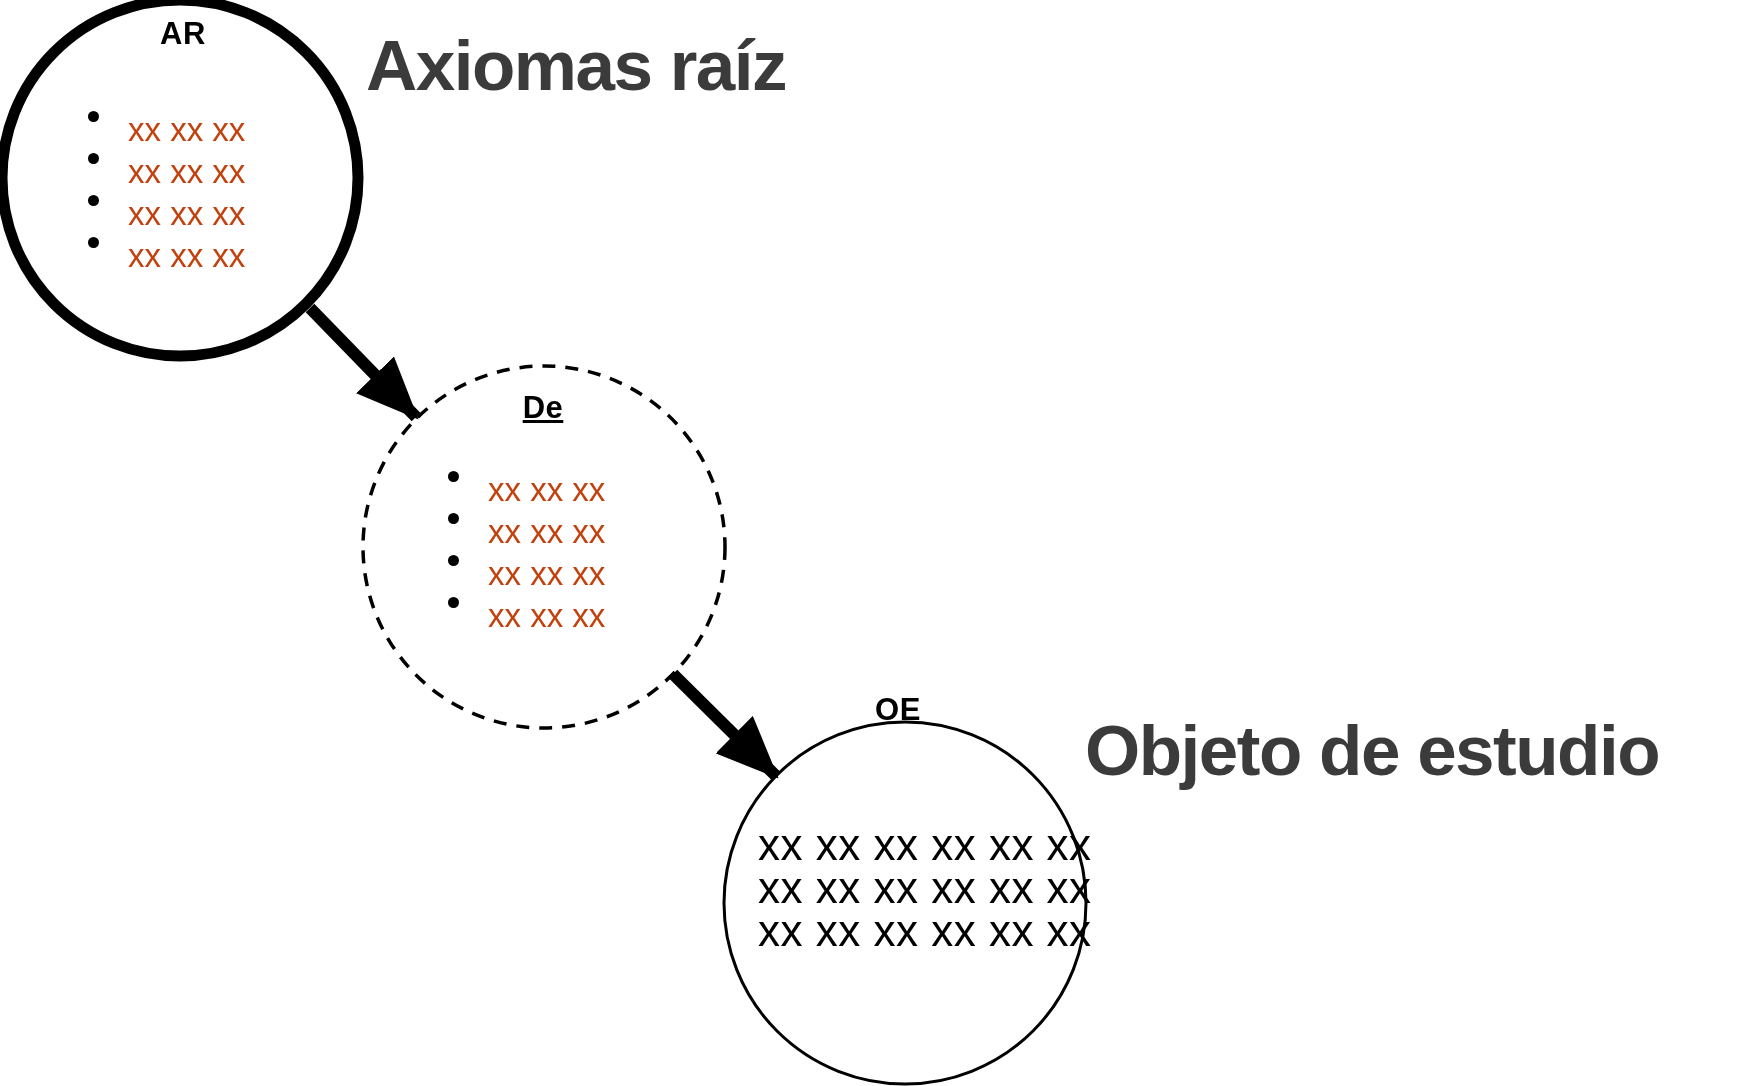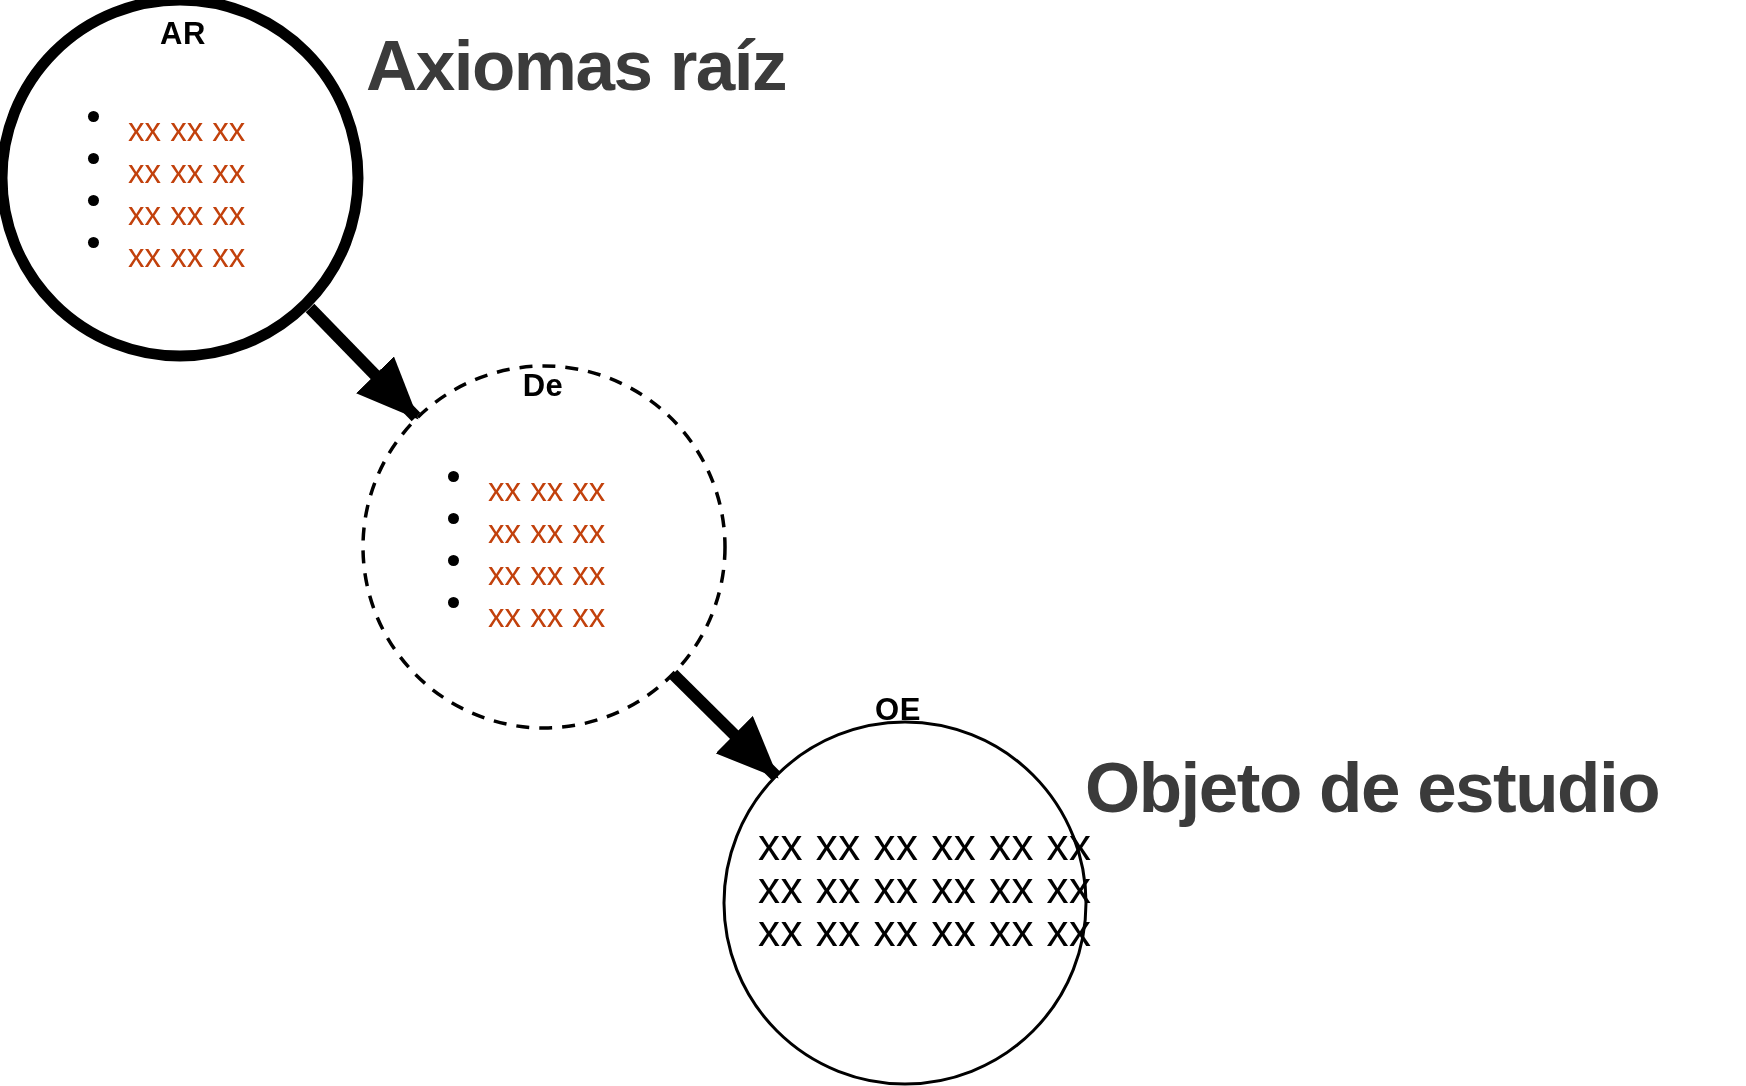--- a/index.html
+++ b/index.html
@@ -115,21 +115,21 @@
       <span>xx xx xx</span>
     </li>
     <li>
       <span class="dot"></span>
       <span>xx xx xx</span>
     </li>
   </ul>
 
   <div class="heading" style="left:366px; top:23px;">Axiomas raíz</div>
 
-  <div class="node-label" style="left:463px; top:368px;">De</div>
+  <div class="node-label" style="left:463px; top:390px;text-decoration:underline;">De</div>
 
   <ul class="blist" style="left:448px; top:471px;">
     <li>
       <span class="dot"></span>
       <span>xx xx xx</span>
     </li>
     <li>
       <span class="dot"></span>
       <span>xx xx xx</span>
     </li>
@@ -145,15 +145,15 @@
 
 
   <div class="node-label" style="left:818px; top:692px;">OE</div>
 
   <div class="olist" style="left:758px; top:823px;">
     <div>xx xx xx xx xx xx</div>
     <div>xx xx xx xx xx xx</div>
     <div>xx xx xx xx xx xx</div>
   </div>
 
-  <div class="heading" style="left:1085px; top:745px;">Objeto de estudio</div>
+  <div class="heading" style="left:1085px; top:708px;">Objeto de estudio</div>
 
 </div>
 
 </body></html>

